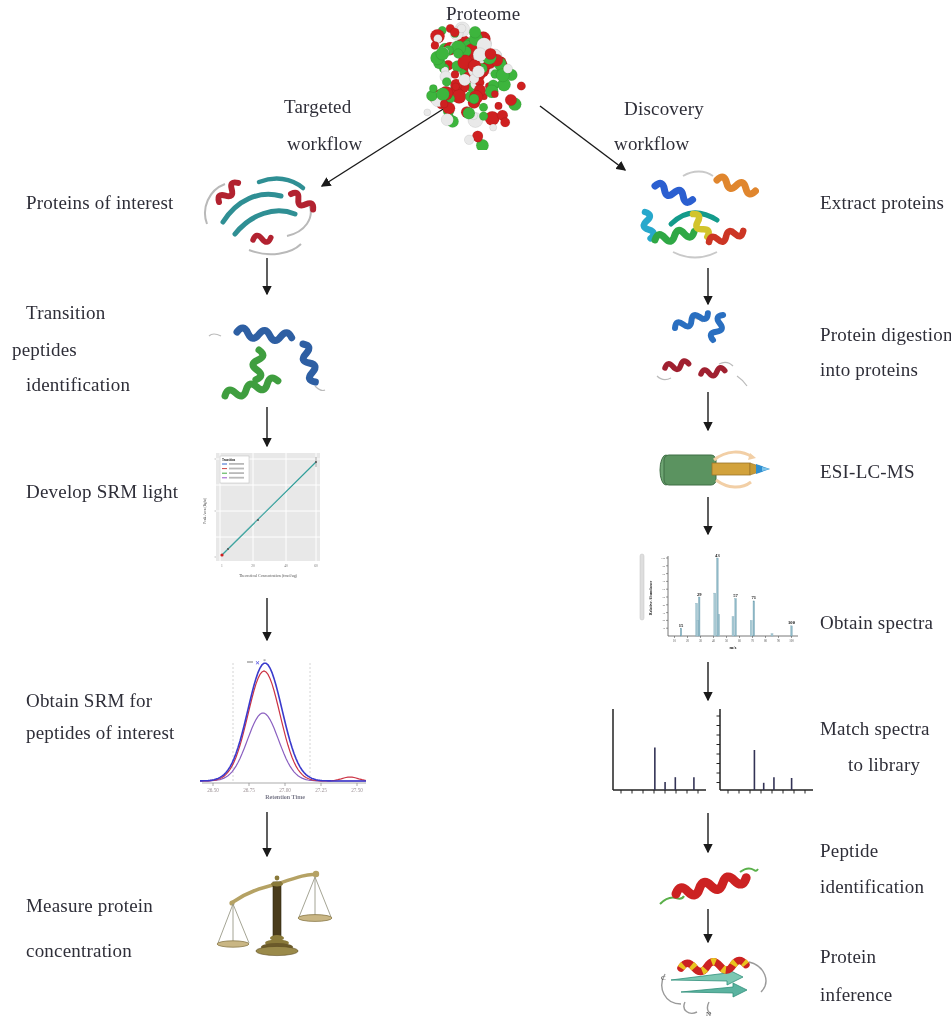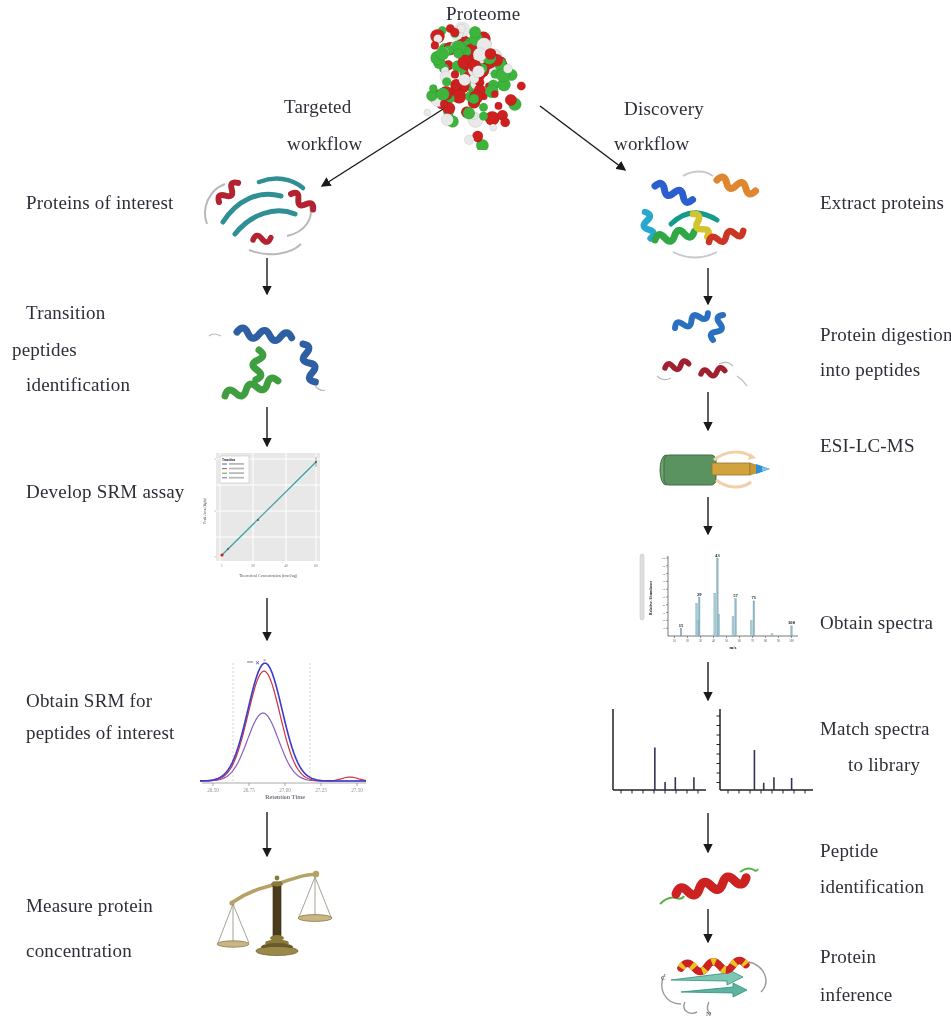--- a/index.html
+++ b/index.html
@@ -39,30 +39,30 @@
   <div class="lbl" style="left:446px;top:3px">Proteome</div>
   <div class="lbl" style="left:284px;top:96px">Targeted</div>
   <div class="lbl" style="left:287px;top:133px">workflow</div>
   <div class="lbl" style="left:624px;top:98px">Discovery</div>
   <div class="lbl" style="left:614px;top:133px">workflow</div>
 
   <div class="lbl" style="left:26px;top:192px">Proteins of interest</div>
   <div class="lbl" style="left:26px;top:302px">Transition</div>
   <div class="lbl" style="left:12px;top:339px">peptides</div>
   <div class="lbl" style="left:26px;top:374px">identification</div>
-  <div class="lbl" style="left:26px;top:481px">Develop SRM assay</div>
+  <div class="lbl" style="left:26px;top:481px">Develop SRM light</div>
   <div class="lbl" style="left:26px;top:690px">Obtain SRM for</div>
   <div class="lbl" style="left:26px;top:722px">peptides of interest</div>
   <div class="lbl" style="left:26px;top:895px">Measure protein</div>
   <div class="lbl" style="left:26px;top:940px">concentration</div>
 
   <div class="lbl" style="left:820px;top:192px">Extract proteins</div>
   <div class="lbl" style="left:820px;top:324px">Protein digestion</div>
-  <div class="lbl" style="left:820px;top:359px">into peptides</div>
-  <div class="lbl" style="left:820px;top:435px">ESI-LC-MS</div>
+  <div class="lbl" style="left:820px;top:359px">into proteins</div>
+  <div class="lbl" style="left:820px;top:461px">ESI-LC-MS</div>
   <div class="lbl" style="left:820px;top:612px">Obtain spectra</div>
   <div class="lbl" style="left:820px;top:718px">Match spectra</div>
   <div class="lbl" style="left:848px;top:754px">to library</div>
   <div class="lbl" style="left:820px;top:840px">Peptide</div>
   <div class="lbl" style="left:820px;top:876px">identification</div>
   <div class="lbl" style="left:820px;top:946px">Protein</div>
   <div class="lbl" style="left:820px;top:984px">inference</div>
 
   <svg class="gfx" id="g-proteome" style="left:415px;top:20px" width="112" height="130">
       <circle cx="106.3" cy="66.0" r="4.3" fill="#cf2020" stroke="rgba(0,0,0,0.15)" stroke-width="0.5"></circle>

